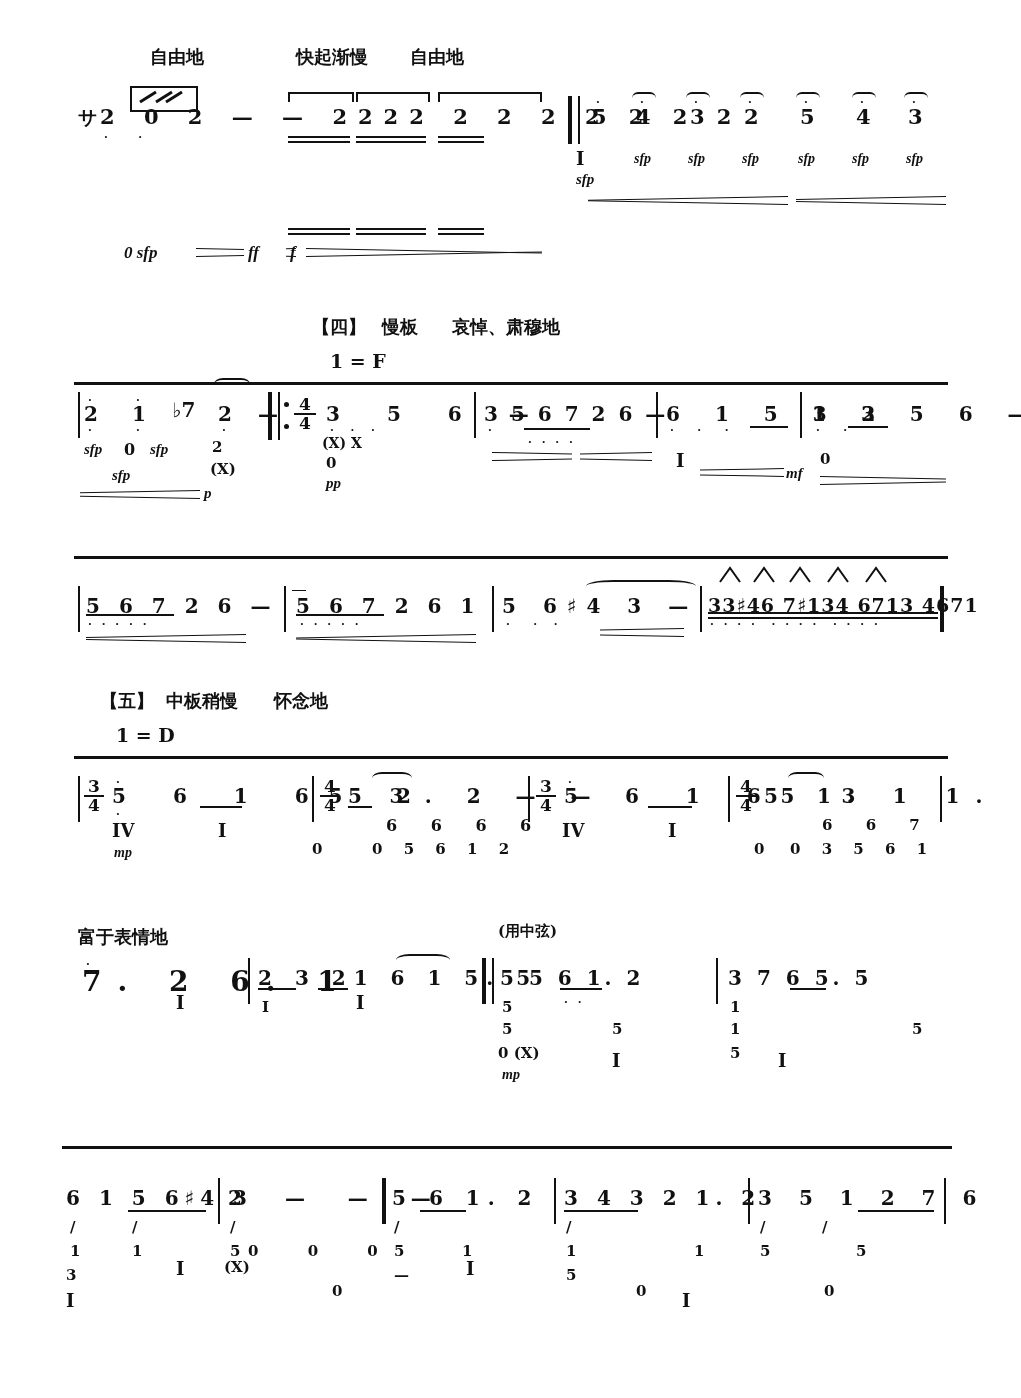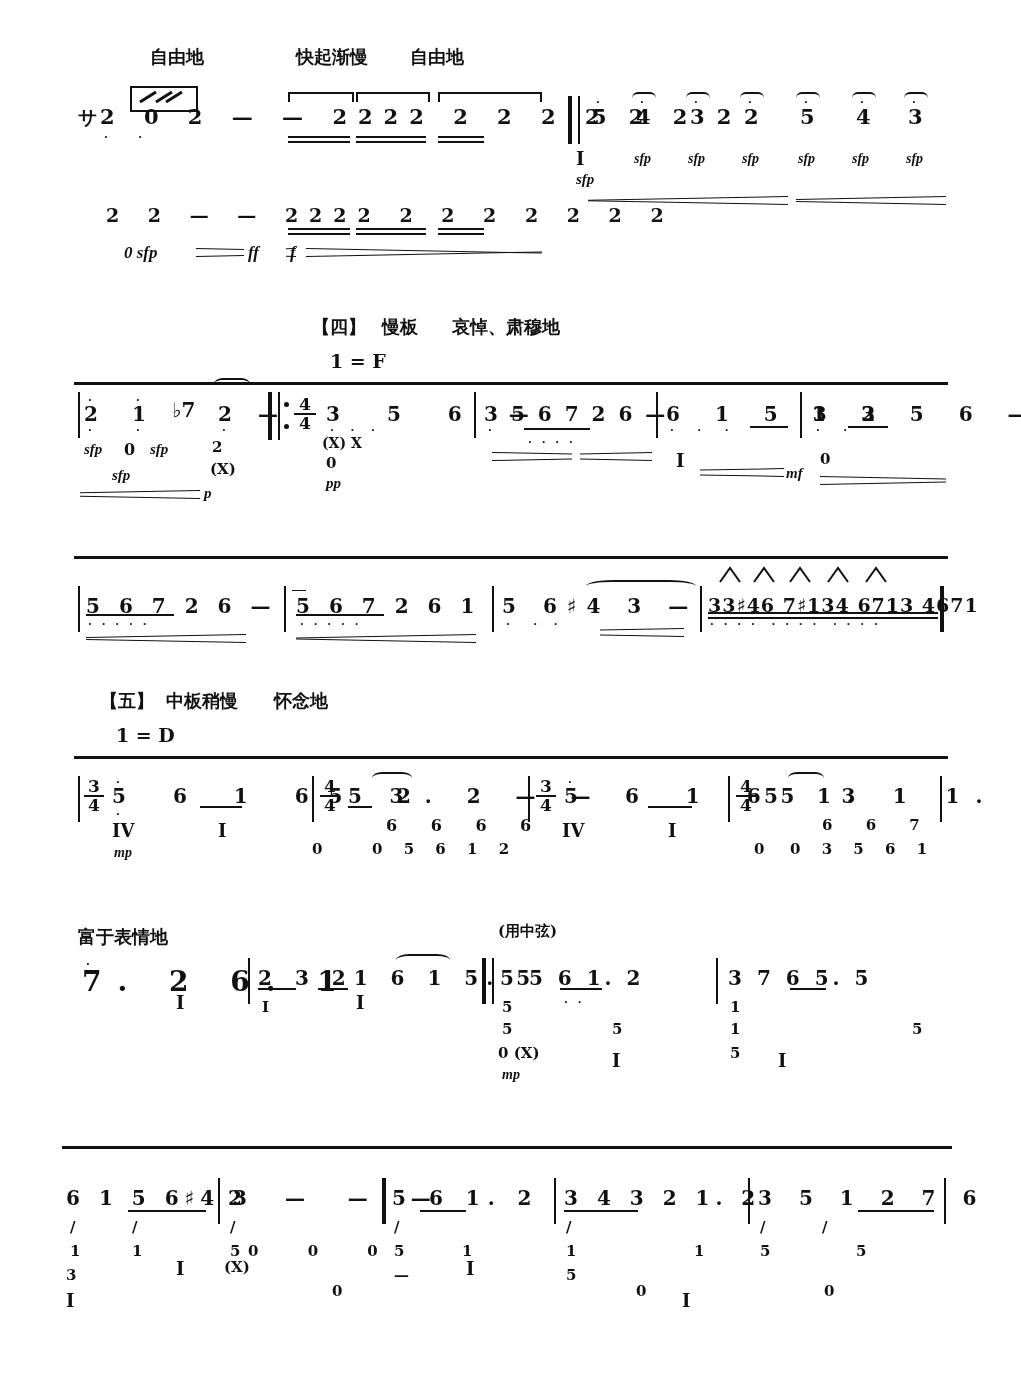--- a/index.html
+++ b/index.html
@@ -65,21 +65,20 @@
   <div style="position:absolute;left:130px;top:86px;width:64px;height:22px;border:2px solid #111;"></div>
   <div style="position:absolute;left:136px;top:90px;width:52px;height:14px;">
     <svg width="52" height="14" viewBox="0 0 52 14">
         <path d="M4 12 L20 2 M20 12 L36 2 M30 12 L46 2" stroke="#111" stroke-width="3" fill="none"></path>
       </svg>
   </div>
 
   <div class="t num" style="left:100px;top:106px;font-size:21px;letter-spacing:11px;">2 0 2   —  —   2222 2 2 2 2   2   2   2</div>
   <div class="dotrow" style="left:104px;top:131px;">·&nbsp;&nbsp;&nbsp;&nbsp;·</div>
 
-  <div class="t num" style="left:106px;top:206px;font-size:19px;letter-spacing:11px;">2  2    —  —   2222 2 2 2 2   2   2   2</div>
 
   <div class="beam" style="left:288px;top:136px;width:62px;"></div>
   <div class="beam" style="left:288px;top:141px;width:62px;"></div>
   <div class="beam" style="left:356px;top:136px;width:70px;"></div>
   <div class="beam" style="left:356px;top:141px;width:70px;"></div>
   <div class="beam" style="left:438px;top:136px;width:46px;"></div>
   <div class="beam" style="left:438px;top:141px;width:46px;"></div>
 
   <div class="beam" style="left:288px;top:228px;width:62px;"></div>
   <div class="beam" style="left:288px;top:233px;width:62px;"></div>

